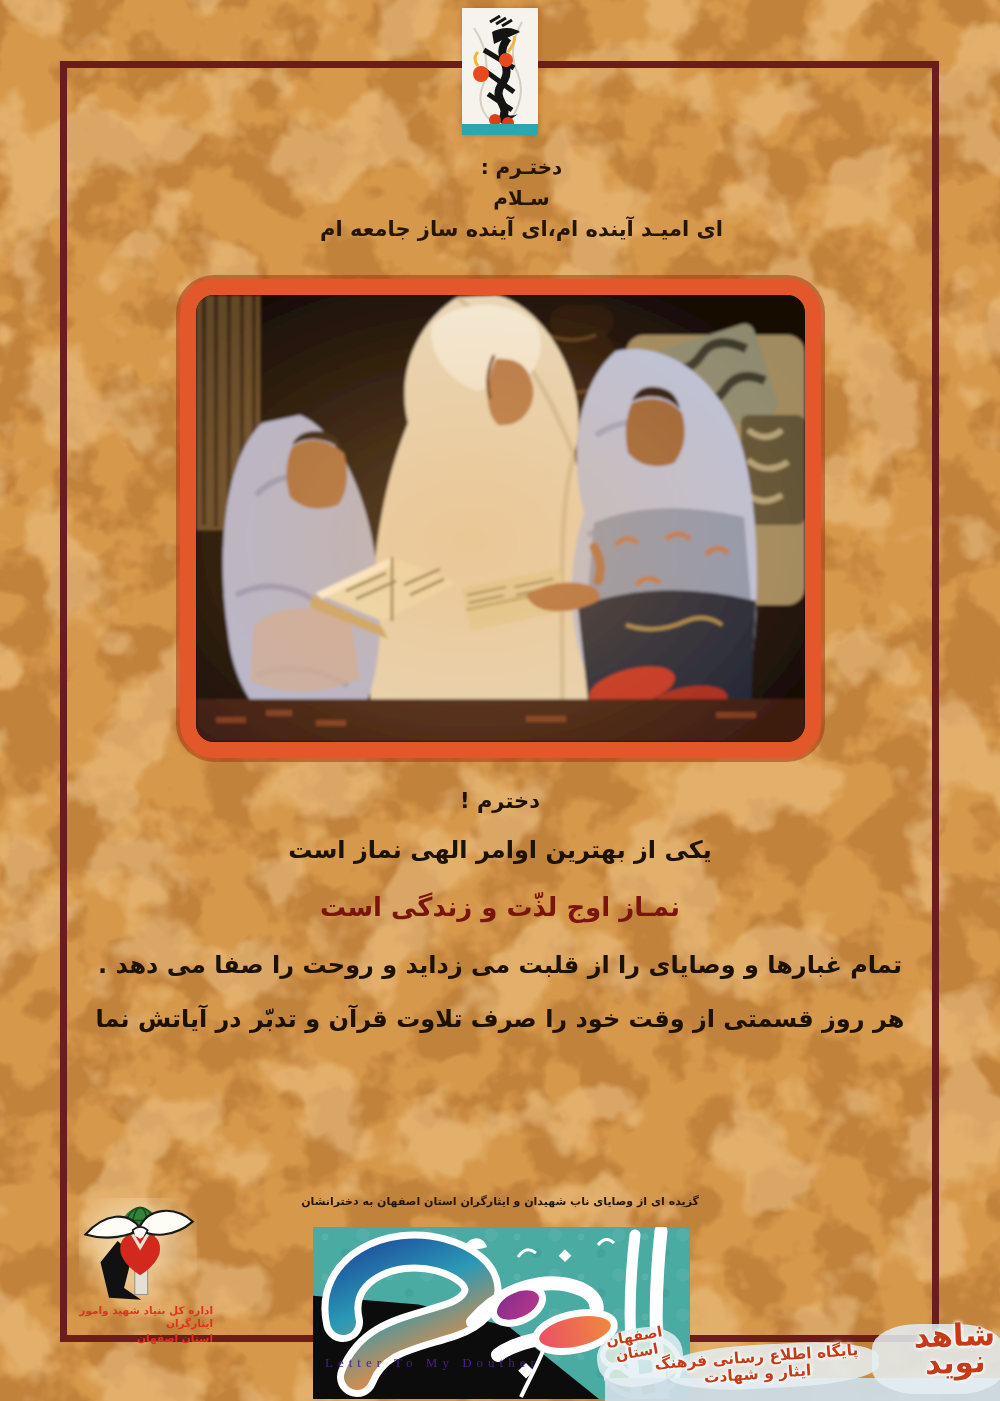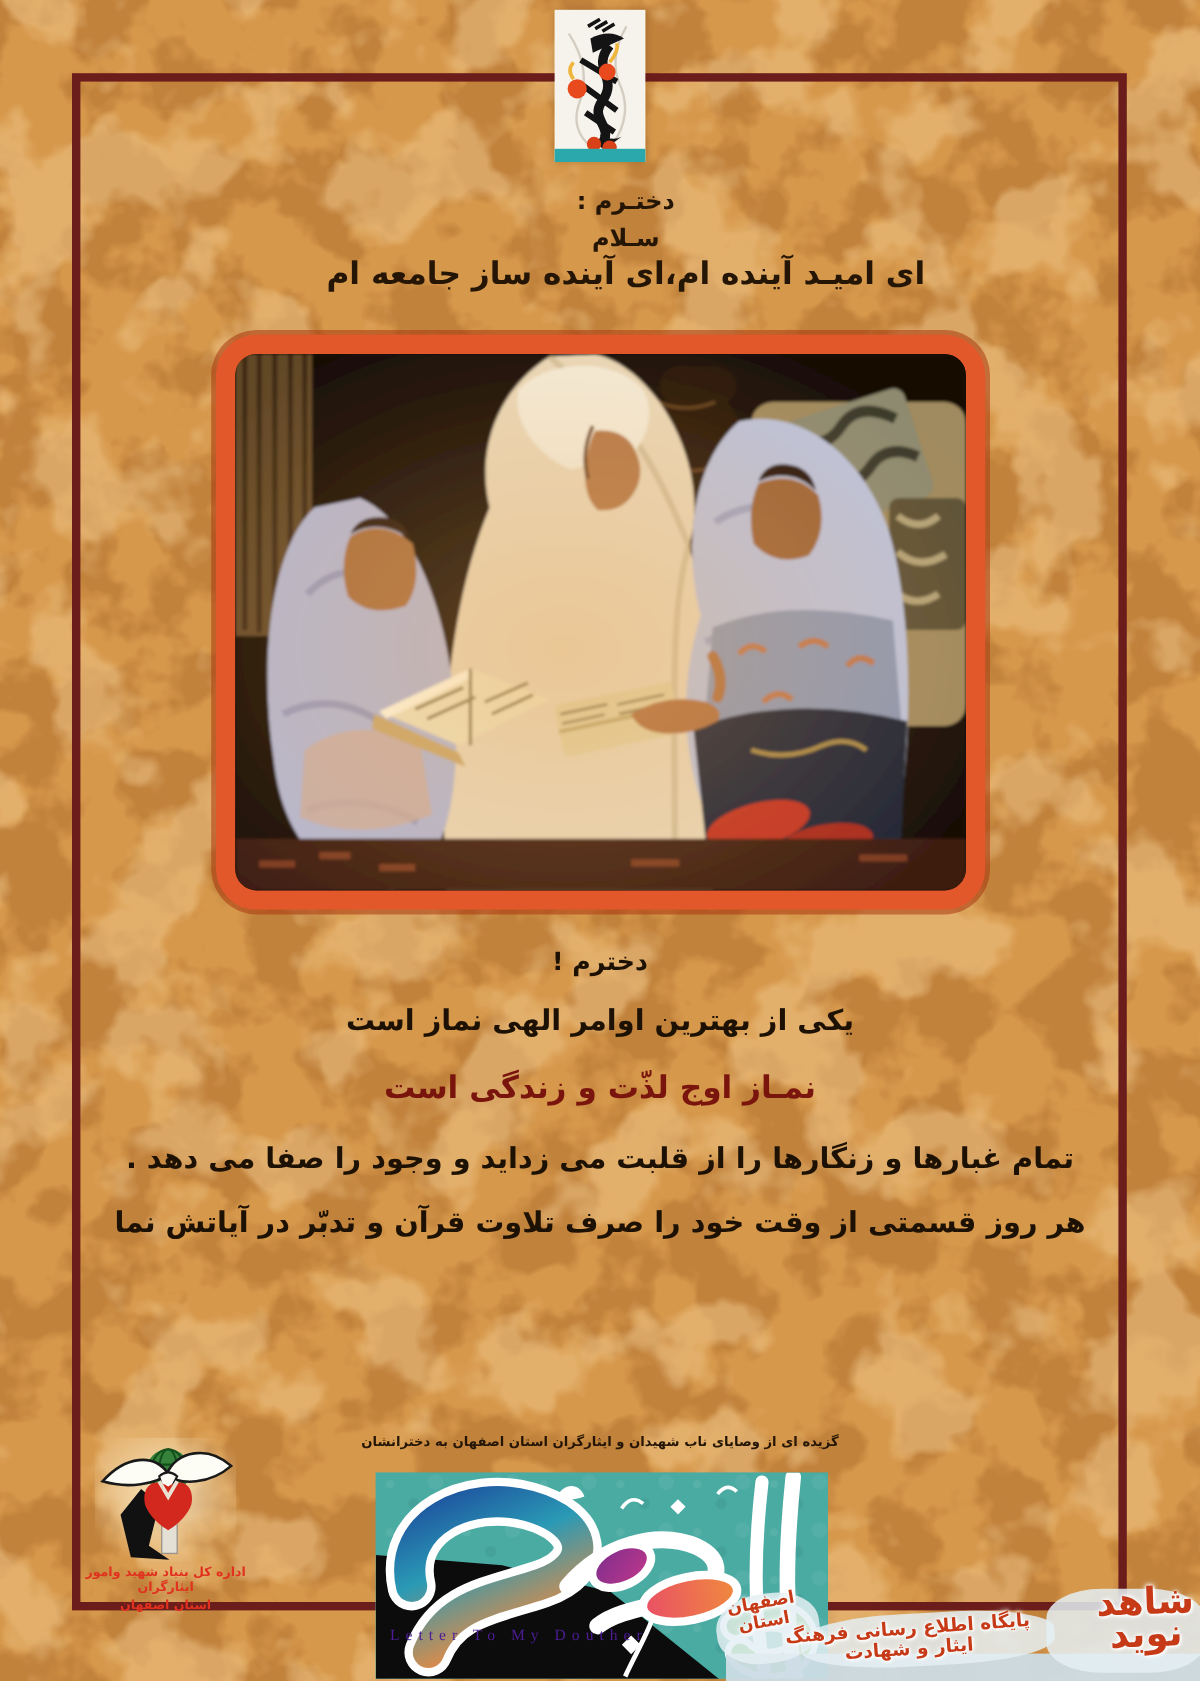--- a/index.html
+++ b/index.html
@@ -10,39 +10,39 @@
   
   .frame-line{position:absolute;left:60px;top:61px;width:879px;height:1281px;
       border:7px solid #6b1d1b;box-sizing:border-box;z-index:2;}
   
   .top-stamp{position:absolute;left:462px;top:8px;width:76px;height:127px;z-index:5;
       box-shadow:0 0 6px rgba(80,40,0,.25);}
   
   .greeting{position:absolute;left:0;top:152px;width:1000px;text-align:center;z-index:3;
       direction:rtl;color:#241505;font-weight:bold;}
   .greeting p{margin:0;line-height:31px;font-size:20px;padding-left:43px;}
-  .greeting .g34{font-size:26px;}
+  .greeting .g34{font-size:21px;}
   
   .photo-frame{position:absolute;left:180px;top:279px;width:641px;height:479px;z-index:3;
       box-sizing:border-box;border:16px solid #e2582b;border-radius:34px;
       background:#160c05;box-shadow:0 0 0 4px rgba(170,55,15,.55);overflow:hidden;}
   .photo-frame svg{display:block;width:609px;height:447px;border-radius:16px;}
   
   .message{position:absolute;left:0;top:772px;width:1000px;text-align:center;z-index:3;
       direction:rtl;color:#1d1104;font-weight:bold;}
   .message p{margin:12px;}
   .m1{font-size:21px;line-height:34px;}
   .m2{font-size:24px;line-height:40px;}
   .headline{font-size:26px;line-height:50px;color:#7a150e;}
   .mbody{font-size:24px;line-height:42px;}
   
   .footer-caption{position:absolute;left:290px;top:1195px;width:420px;text-align:center;
       direction:rtl;font-size:11px;font-weight:bold;color:#241505;z-index:3;}
   
-  .logo-block{position:absolute;left:63px;top:1198px;width:150px;text-align:center;z-index:3;}
+  .logo-block{position:absolute;left:63px;top:1198px;width:150px;z-index:3;}
   .logo-block .logo-art{display:block;margin:0 auto;}
   .logo-text{direction:rtl;color:#e0321f;font-weight:bold;font-size:10.5px;line-height:13px;margin:2px 0 0;}
   
   .banner{position:absolute;left:313px;top:1227px;width:377px;height:172px;z-index:3;
       background:#4aaba3;overflow:hidden;}
   .banner-pattern{position:absolute;inset:0;opacity:.55;
       background-image:
         radial-gradient(circle at 12px 10px, rgba(255,255,255,.14) 3px, transparent 4px),
         radial-gradient(circle at 32px 26px, rgba(20,80,75,.18) 4px, transparent 5px),
         radial-gradient(circle at 50px 8px, rgba(255,255,255,.10) 6px, transparent 7px);
@@ -178,21 +178,21 @@
         <path d="M398,252 q10,18 4,34" stroke="#b07040" stroke-width="9" fill="none" stroke-linecap="round"></path>
         <rect width="609" height="447" fill="url(#warm)"></rect>
       </g>
     </svg>
   </div>
 
   <div class="message">
     <p class="m1">دخترم !</p>
     <p class="m2">یکی از بهترین اوامر الهی نماز است</p>
     <p class="headline">نمـاز اوج لذّت و زندگی است</p>
-    <p class="mbody">تمام غبارها و زنگارها را از قلبت می زداید و وجود را صفا می دهد .</p>
+    <p class="mbody">تمام غبارها و وصایای را از قلبت می زداید و روحت را صفا می دهد .</p>
     <p class="mbody">هر روز قسمتی از وقت خود را صرف تلاوت قرآن و تدبّر در آیاتش نما</p>
   </div>
 
   <div class="footer-caption">گزیده ای از وصایای ناب شهیدان و ایثارگران استان اصفهان به دخترانشان</div>
 
   <div class="logo-block">
     <svg class="logo-art" width="118" height="104" viewBox="0 0 110 97">
       <radialGradient id="lg" cx="50%" cy="45%" r="60%">
         <stop offset="0%" stop-color="rgba(250,235,200,.9)"></stop>
         <stop offset="100%" stop-color="rgba(250,235,200,0)"></stop>

